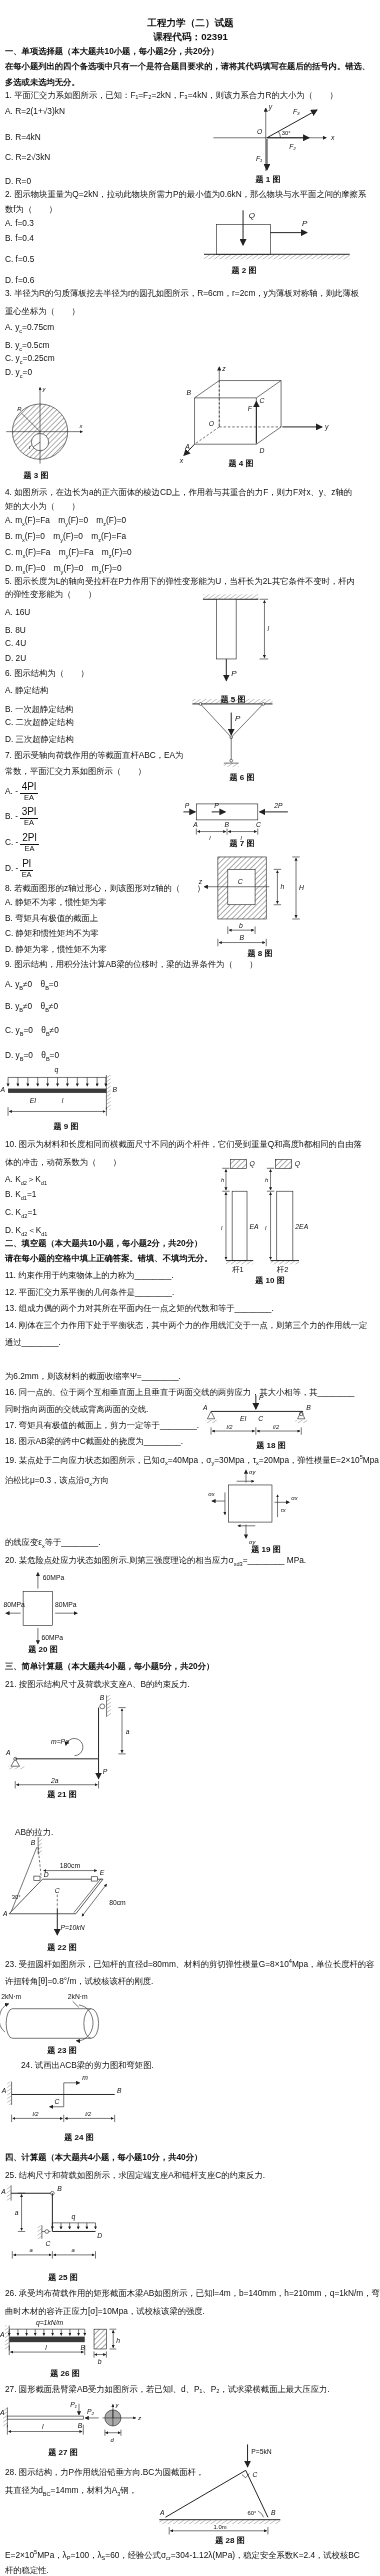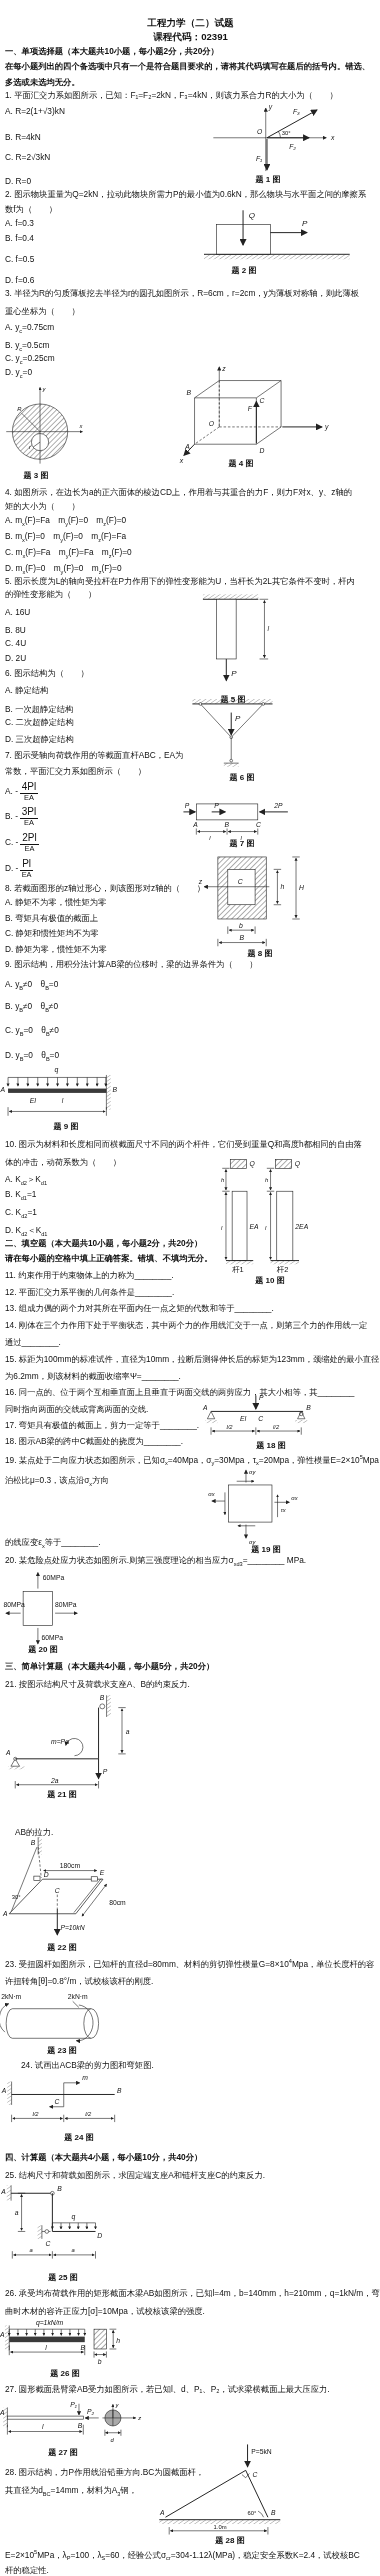--- a/index.html
+++ b/index.html
@@ -328,21 +328,20 @@
 </svg>
 <div class="cap" style="left:270px;top:1275px">题 10 图</div>
 
 <div class="ln bold" style="top:1238px;left:5px">二、填空题（本大题共10小题，每小题2分，共20分）</div>
 <div class="ln bold" style="top:1253px;left:5px">请在每小题的空格中填上正确答案。错填、不填均无分。</div>
 <div class="ln" style="top:1270px;left:5px">11. 约束作用于约束物体上的力称为________.</div>
 <div class="ln" style="top:1287px;left:5px">12. 平面汇交力系平衡的几何条件是________.</div>
 <div class="ln" style="top:1303px;left:5px">13. 组成力偶的两个力对其所在平面内任一点之矩的代数和等于________.</div>
 <div class="ln" style="top:1320px;left:5px">14. 刚体在三个力作用下处于平衡状态，其中两个力的作用线汇交于一点，则第三个力的作用线一定</div>
 <div class="ln" style="top:1337px;left:5px">通过________.</div>
-<div class="ln" style="top:1354px;left:5px">15. 标距为100mm的标准试件，直径为10mm，拉断后测得伸长后的标矩为123mm，颈缩处的最小直径</div>
 <div class="ln" style="top:1371px;left:5px">为6.2mm，则该材料的截面收缩率Ψ=________.</div>
 <div class="ln" style="top:1387px;left:5px">16. 同一点的、位于两个互相垂直面上且垂直于两面交线的两剪应力，其大小相等，其________</div>
 <div class="ln" style="top:1404px;left:5px">同时指向两面的交线或背离两面的交线.</div>
 <div class="ln" style="top:1420px;left:5px">17. 弯矩具有极值的截面上，剪力一定等于________.</div>
 <div class="ln" style="top:1436px;left:5px">18. 图示AB梁的跨中C截面处的挠度为________.</div>
 <svg class="fig" style="left:195px;top:1393px" width="118" height="54" viewBox="0 0 190 88">
   <g>
     <line class="s2" x1="98" y1="4" x2="98" y2="26" marker-end="url(#ar)"></line>
     <line class="s2" x1="25" y1="30" x2="175" y2="30"></line>
     <polygon points="25,30 19,42 31,42" fill="#fff" stroke="#222"></polygon>

